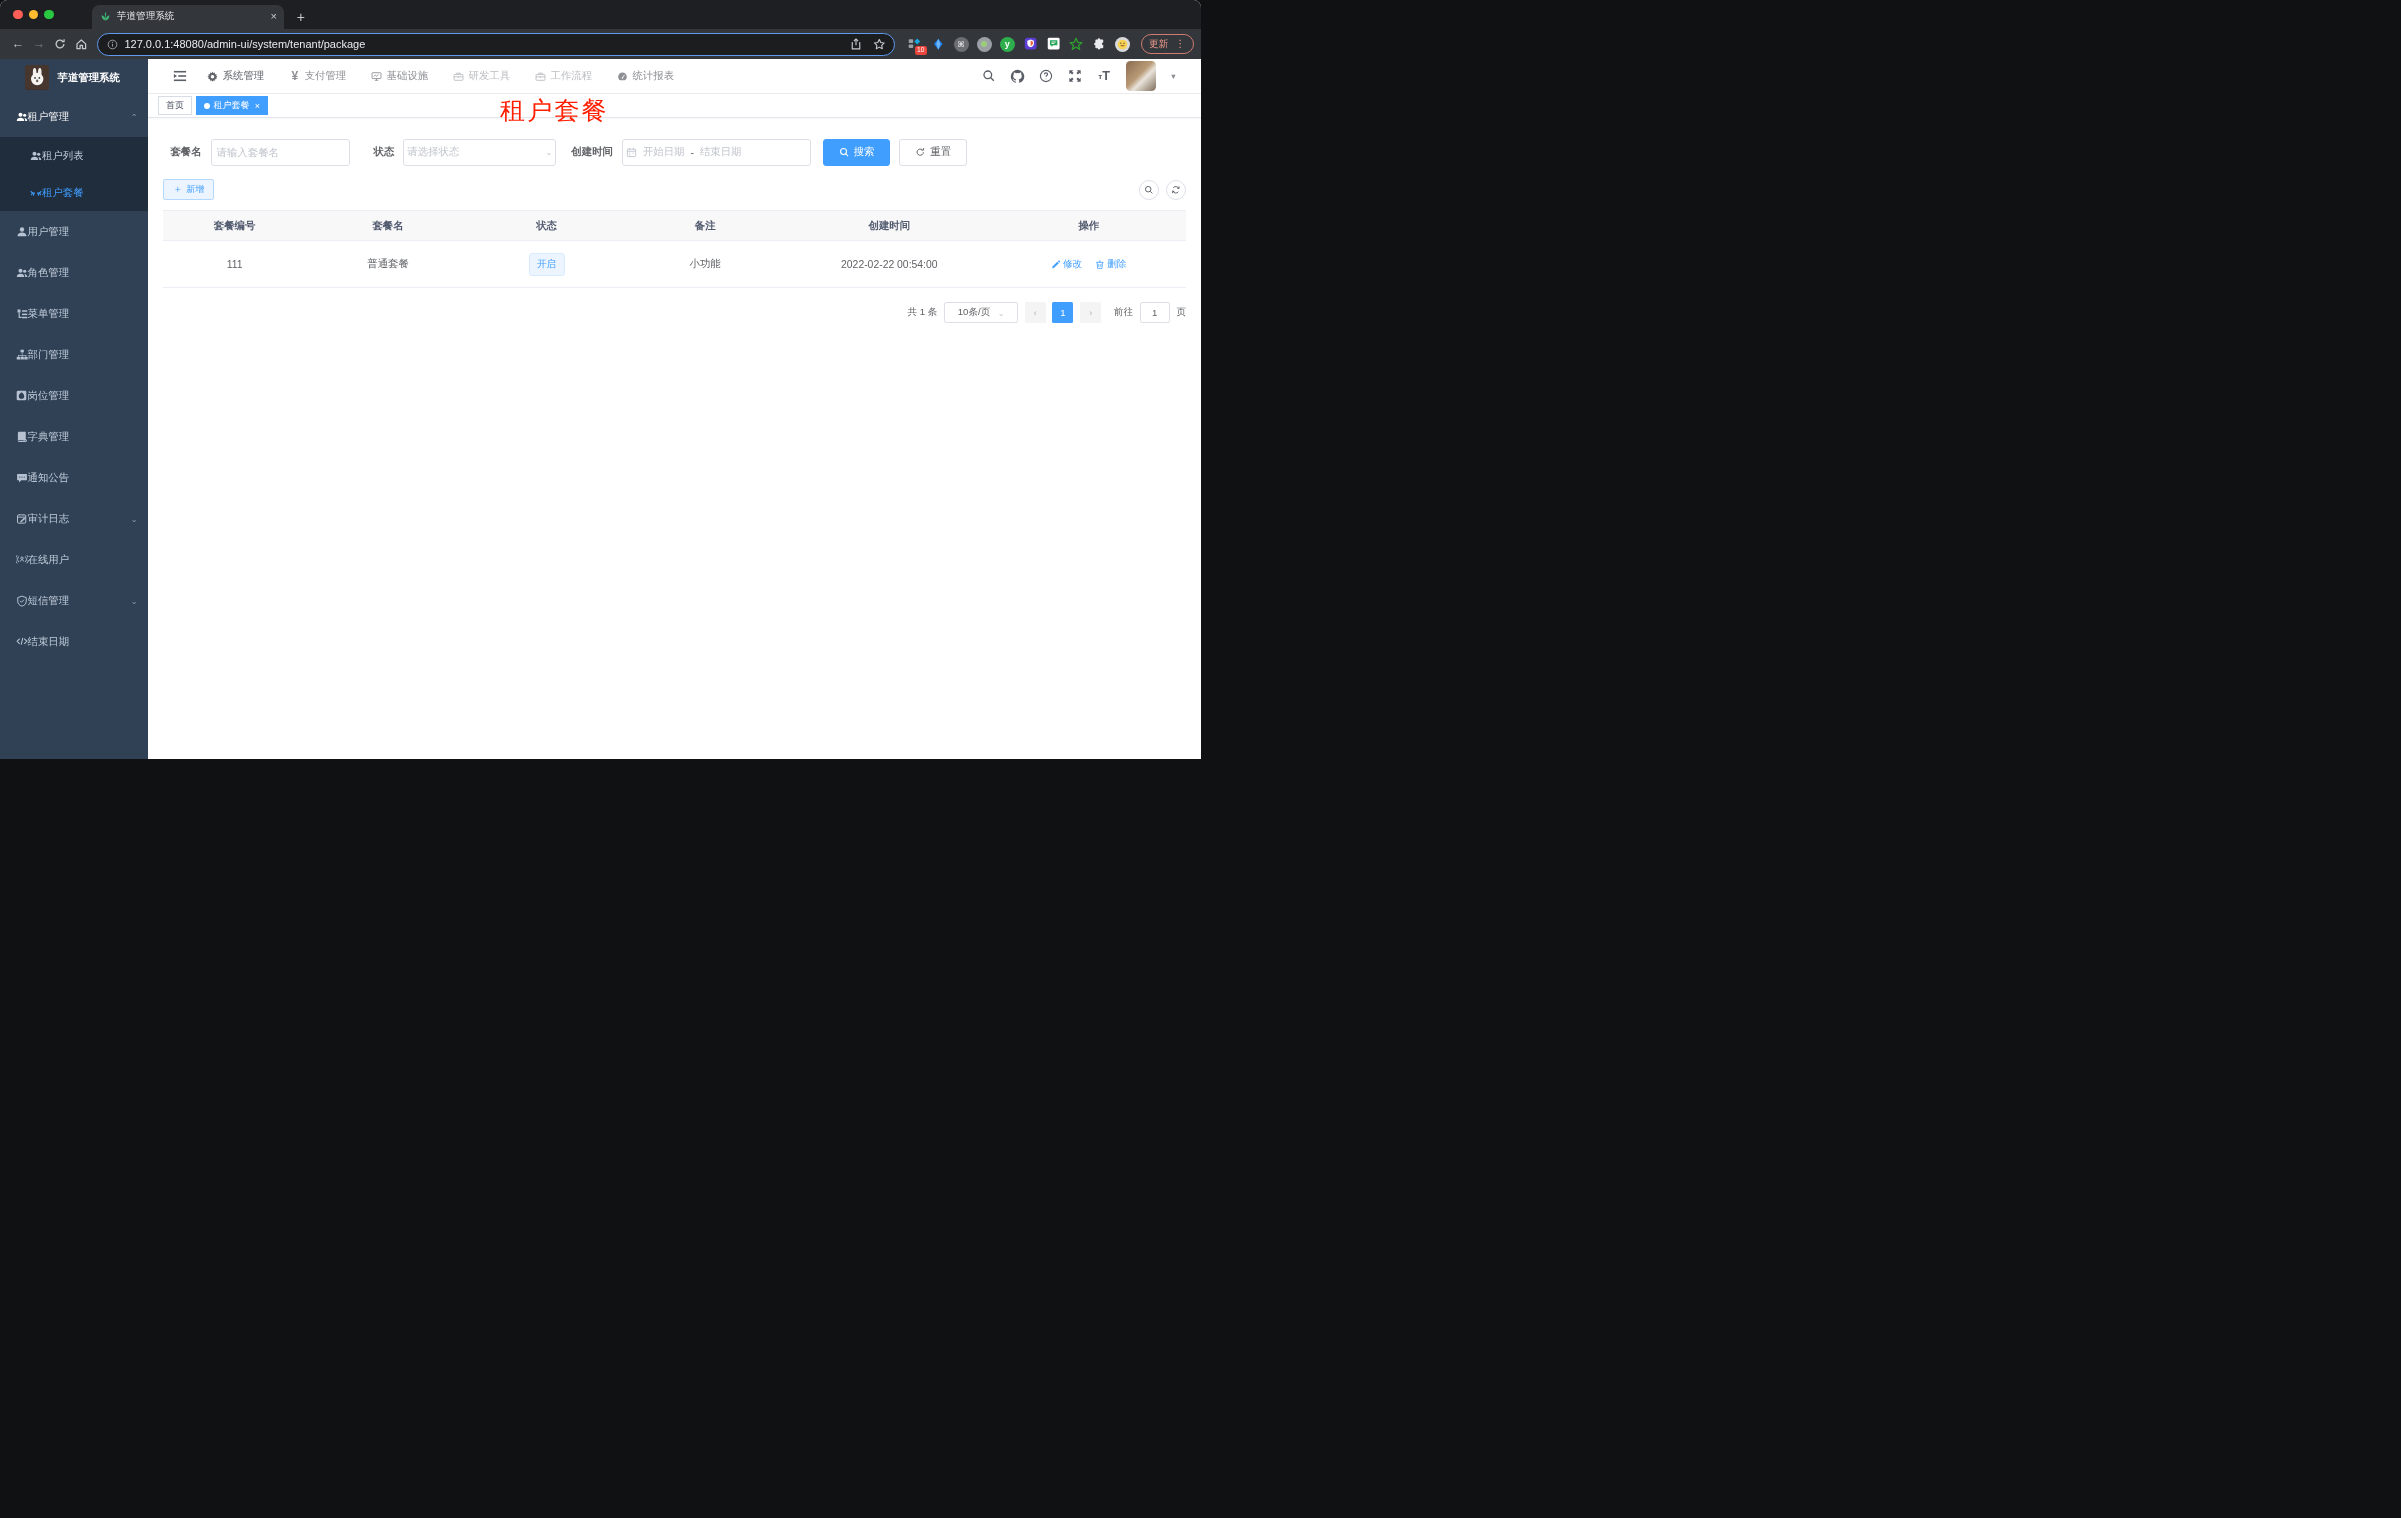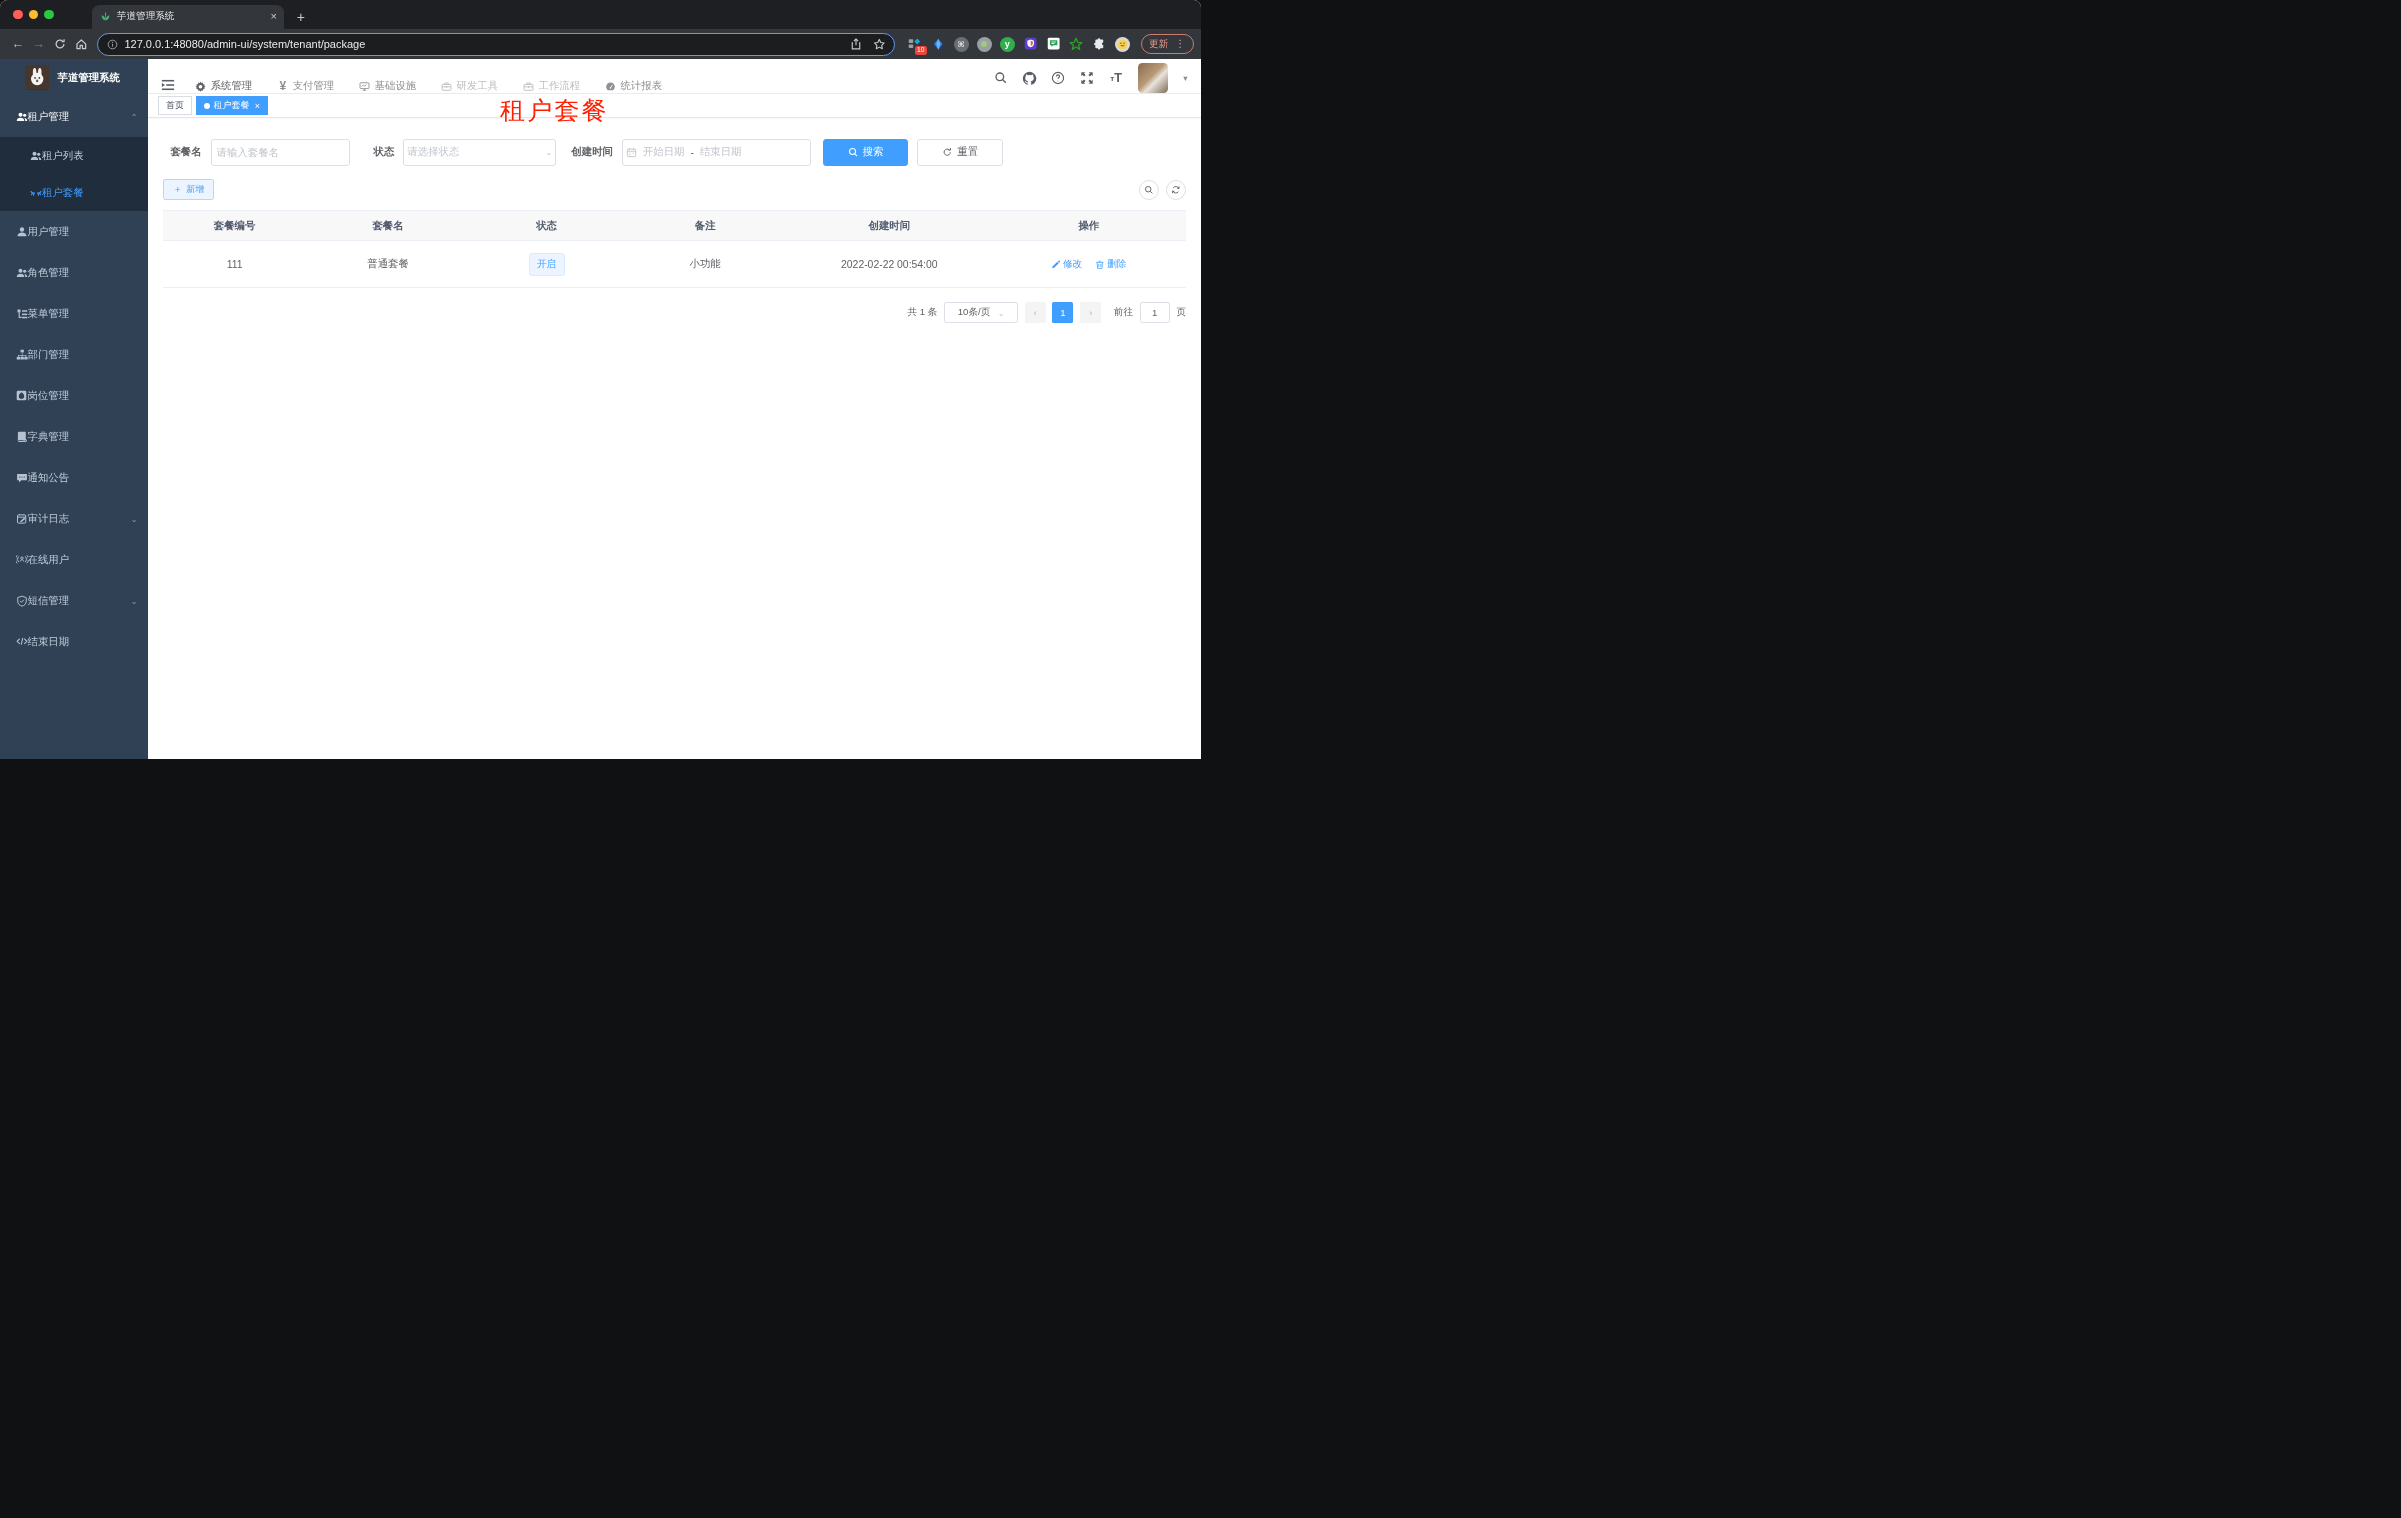--- a/index.html
+++ b/index.html
@@ -39,21 +39,21 @@
   .mi{height:41px;display:flex;align-items:center;padding:0 10.4px 0 15.5px;gap:0;cursor:default;white-space:nowrap;}
   .mi .ico{width:12px;height:12px;flex-shrink:0;color:#b6c2d1;display:flex;align-items:center;justify-content:center;}
   .mi .arrow{margin-left:auto;color:#8f9bab;font-size:8.1px;}
   .mi.top-open{color:#f4f4f5;}
   .submenu{background:#1f2d3d;}
   .submenu .mi{height:37px;padding-left:30px;color:#bfcbd9;}
   .submenu .mi.active{color:#409eff;}
   .submenu .mi.active .ico{color:#409eff;}
 
   .main{flex:1;display:flex;flex-direction:column;position:relative;min-width:0;background:#fff;}
-  .navbar{height:34px;display:flex;align-items:flex-end;padding:0 12px;border-bottom:0.7px solid #ebebeb;flex-shrink:0;}
+  .navbar{height:34px;display:flex;align-items:center;padding:0 24px;border-bottom:0.7px solid #ebebeb;flex-shrink:0;}
   .hamburger{width:16.3px;height:16.3px;color:#5a5e66;display:flex;align-items:center;justify-content:center;}
   .topmenu{display:flex;align-items:center;gap:25px;margin-left:19px;font-size:10.4px;}
   .tm{display:flex;align-items:center;gap:4.4px;color:#8f9095;}
   .tm .ico{width:11px;height:11px;display:flex;align-items:center;justify-content:center;}
   .tm.active{color:#63656b;}
   .tm.muted{color:#bcbdc2;}
   .nav-right{margin-left:auto;display:flex;align-items:center;gap:14px;color:#5a5e66;}
   .nr-ic{width:15px;height:15px;display:flex;align-items:center;justify-content:center;}
   .avatar{width:30px;height:30px;border-radius:4.4px;background:linear-gradient(135deg,#8a6b50 0%,#b99a77 45%,#e8e3da 60%,#7d6a58 100%);flex-shrink:0;}
   .caret{color:#8a8d92;font-size:7.4px;}
@@ -71,21 +71,21 @@
   .flabel{color:#606266;font-weight:bold;margin-right:9px;white-space:nowrap;}
   .finput{height:27px;box-sizing:border-box;border:0.7px solid #dcdfe6;border-radius:3px;background:#fff;display:flex;align-items:center;padding:0 3px;color:#606266;font-size:10.4px;}
   .finput input{border:none;outline:none;width:100%;font-size:10.4px;color:#606266;font-family:inherit;background:transparent;}
   .finput input::placeholder{color:#c0c4cc;}
   .ph{color:#c0c4cc;}
   .sel-caret{margin-left:auto;color:#c0c4cc;font-size:8.1px;}
   .w-name{width:139px;}
   .w-status{width:153px;margin-right:0;}
   .daterange{width:189px;gap:6px;}
   .daterange .sep{color:#606266;}
-  .btn{height:27px;box-sizing:border-box;border-radius:3px;border:0.7px solid #dcdfe6;background:#fff;color:#606266;font-size:10.4px;display:inline-flex;align-items:center;gap:4.4px;padding:0 24px;cursor:default;font-family:inherit;}
+  .btn{height:27px;box-sizing:border-box;border-radius:3px;border:0.7px solid #dcdfe6;background:#fff;color:#606266;font-size:10.4px;display:inline-flex;align-items:center;gap:4.4px;padding:0 15px;cursor:default;font-family:inherit;}
   .btn.primary{background:#409eff;border-color:#409eff;color:#fff;}
   .gap32{margin-left:24px;}.gap20{margin-left:15px;}.gap16{margin-left:12px;}.gap12{margin-left:9px;}
 
   .tools-row{display:flex;align-items:center;margin-top:13.3px;}
   .btn-add{height:21px;box-sizing:border-box;border-radius:2.2px;border:0.7px solid #b3d8ff;background:#ecf5ff;color:#409eff;font-size:9px;display:inline-flex;align-items:center;gap:3.7px;padding:0 9px;}
   .circle-btns{margin-left:auto;display:flex;gap:7.4px;}
   .circle-btn{width:20px;height:20px;box-sizing:border-box;border-radius:50%;border:0.7px solid #dcdfe6;background:#fff;color:#5f6368;display:flex;align-items:center;justify-content:center;}
 
   table.grid{width:100%;border-collapse:collapse;margin-top:10.4px;font-size:10.4px;table-layout:fixed;}
   table.grid th{background:#f8f8f9;color:#515a6e;font-weight:bold;height:27px;border-bottom:0.7px solid #ebeef5;border-top:0.7px solid #ebeef5;text-align:center;}

